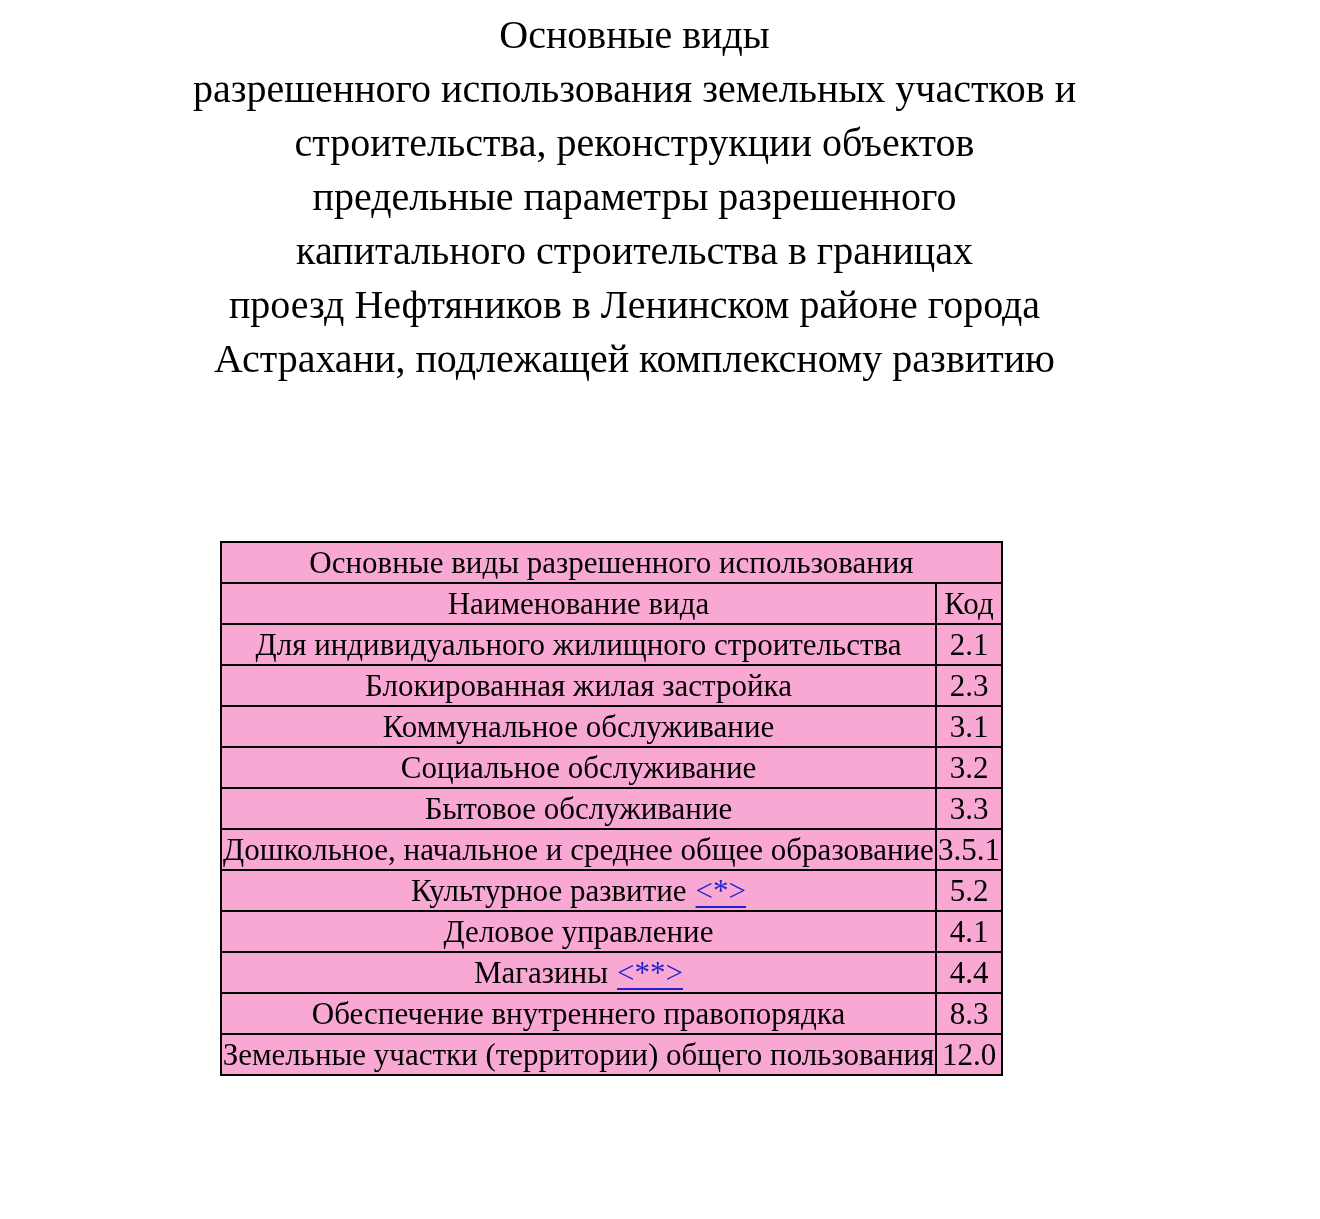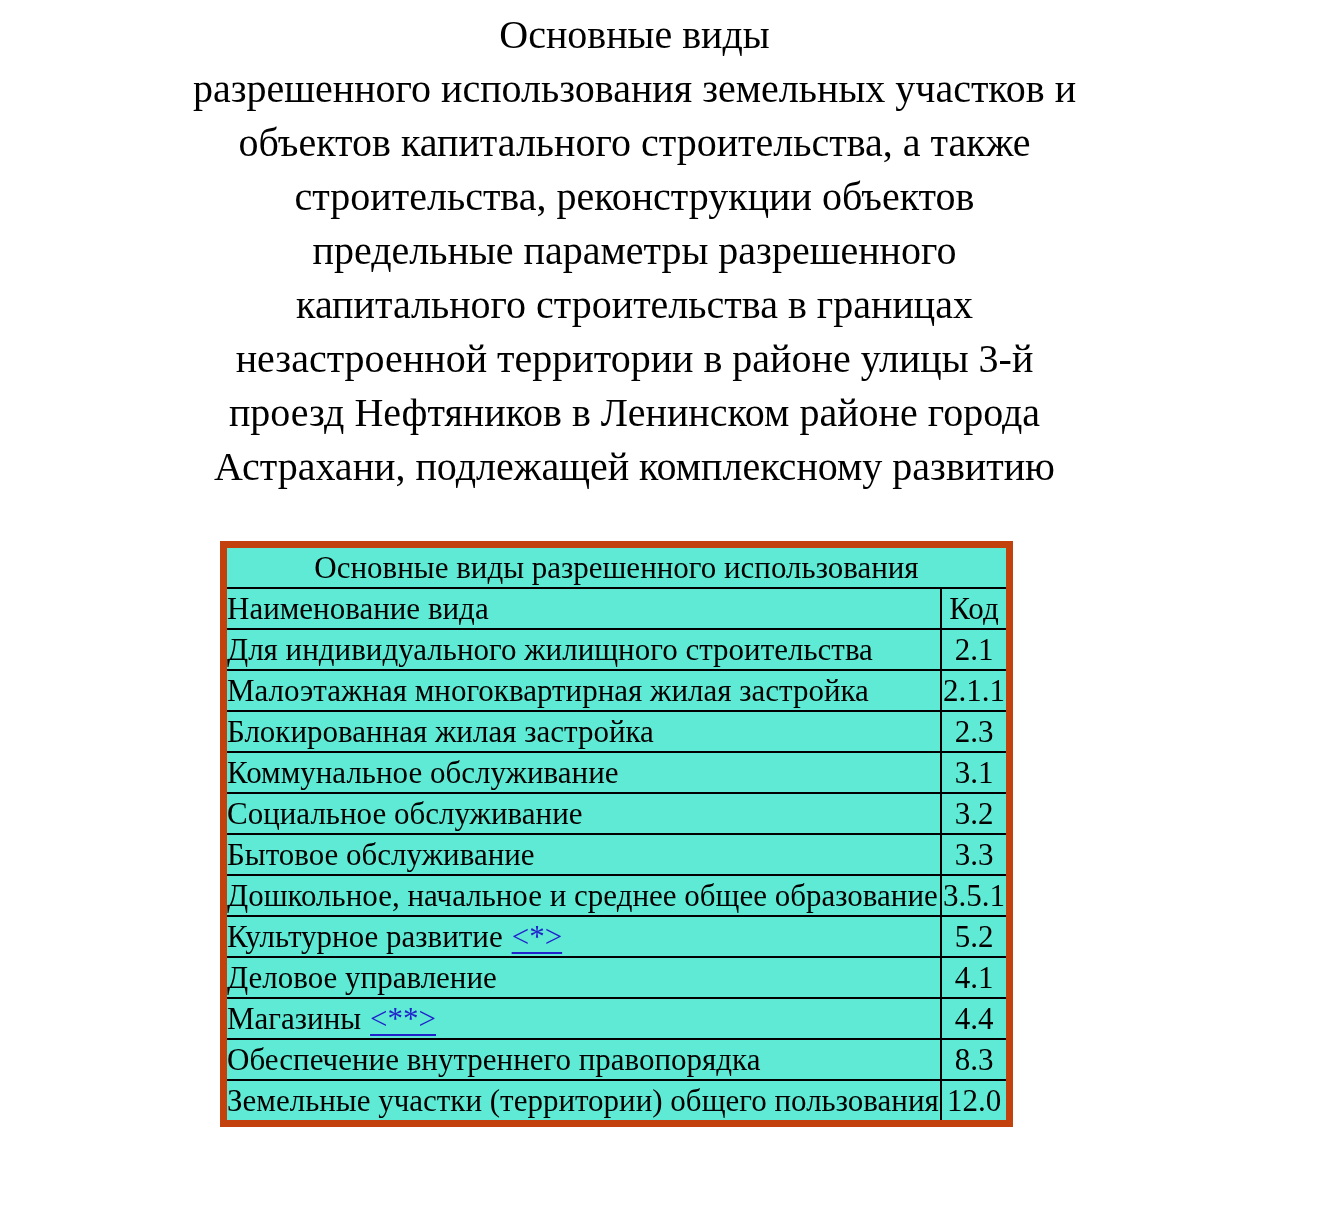--- a/index.html
+++ b/index.html
@@ -33,22 +33,22 @@
   }
   
   .table-wrap {
     position: absolute;
     top: 541px;
     left: 220px;
   }
   table.rules {
     border-collapse: collapse;
     table-layout: fixed;
-    border: 7px solid #c2410c;
-    background: #5eead4;
+    border: 1px solid #c2410c;
+    background: #f9a8d4;
     font-family: Liberation Serif, serif;
   }
   table.rules td {
     border: 2px solid #000000;
     height: 39px;
     padding: 0;
     font-size: 31px;
     line-height: 37px;
     vertical-align: middle;
     overflow: hidden;
@@ -58,21 +58,21 @@
     text-align: center;
   }
   td.hdr-name {
     text-align: center;
   }
   td.hdr-code {
     text-align: center;
   }
   td.cell-name {
     width: 713px;
-    text-align: left;
+    text-align: center;
     padding-left: 3px;
     padding-right: 2px;
   }
   td.cell-code {
     width: 64px;
     text-align: center;
   }
   a.fn {
     color: #2222cc;
     text-decoration: underline;
@@ -83,47 +83,41 @@
   }
 </style>
 </head>
 <body>
 
 <div class="page">
 
   <div class="title-block">
     <div class="title-line">Основные виды</div>
     <div class="title-line">разрешенного использования земельных участков и</div>
-    <div class="title-line">объектов капитального строительства, а также</div>
     <div class="title-line">строительства, реконструкции объектов</div>
     <div class="title-line">предельные параметры разрешенного</div>
     <div class="title-line">капитального строительства в границах</div>
-    <div class="title-line">незастроенной территории в районе улицы 3-й</div>
     <div class="title-line">проезд Нефтяников в Ленинском районе города</div>
     <div class="title-line">Астрахани, подлежащей комплексному развитию</div>
   </div>
 
   <div class="table-wrap">
     <table class="rules">
       <tbody>
         <tr>
           <td class="tbl-title" colspan="2">Основные виды разрешенного использования</td>
         </tr>
         <tr>
           <td class="cell-name hdr-name">Наименование вида</td>
           <td class="cell-code hdr-code">Код</td>
         </tr>
 
         <tr>
           <td class="cell-name"><span>Для индивидуального жилищного строительства</span></td>
           <td class="cell-code"><span>2.1</span></td>
-        </tr>
-        <tr>
-          <td class="cell-name"><span>Малоэтажная многоквартирная жилая застройка</span></td>
-          <td class="cell-code"><span>2.1.1</span></td>
         </tr>
         <tr>
           <td class="cell-name"><span>Блокированная жилая застройка</span></td>
           <td class="cell-code"><span>2.3</span></td>
         </tr>
         <tr>
           <td class="cell-name"><span>Коммунальное обслуживание</span></td>
           <td class="cell-code"><span>3.1</span></td>
         </tr>
         <tr>

